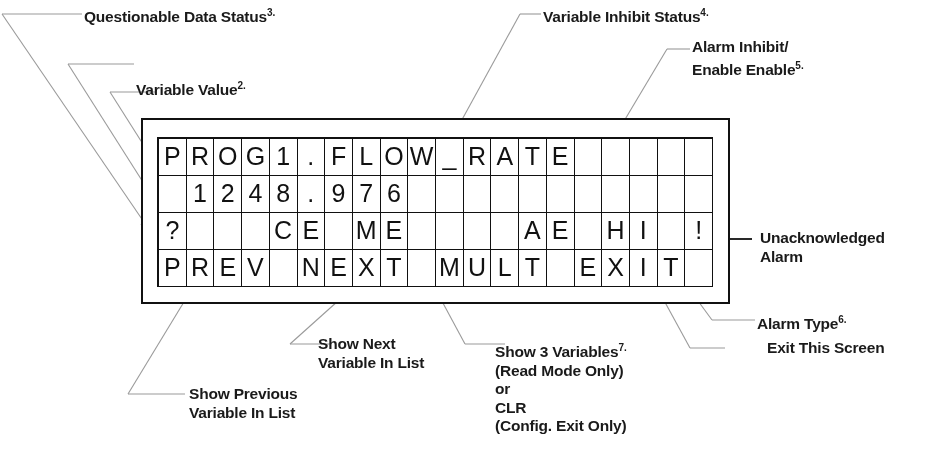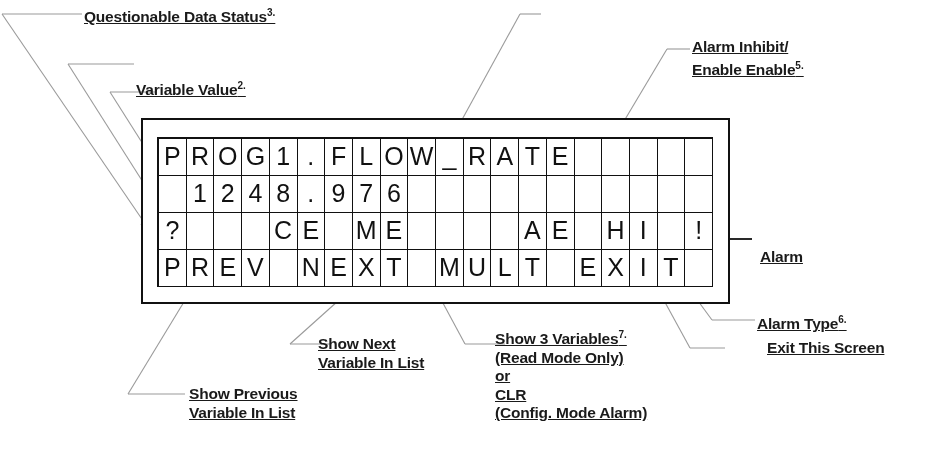--- a/index.html
+++ b/index.html
@@ -18,21 +18,20 @@
 
   
   .label{
     position:absolute;
     font-weight:bold;
     font-size:15.5px;
     line-height:18.5px;
     letter-spacing:-0.2px;
     white-space:pre;
     color:#1a1a1a;
-    text-decoration:underline;
   }
   .label sup{font-size:10px;font-weight:bold;vertical-align:super;letter-spacing:0;}
   .label.ctr{text-align:left;}
 
   
   #lcd-outer{
     position:absolute;
     left:141px;top:118px;
     width:589px;height:186px;
     border:2px solid #111;
@@ -376,28 +375,29 @@
       <div class="cell">
         <span></span>
       </div>
     </div>
 
   <div class="label" style="left:84px;top:4px;"><span>Questionable Data Status</span><sup>3.</sup></div>
 
   <div class="label" style="left:136px;top:54px;margin-top:23px;"><span>Variable Value</span><sup>2.</sup></div>
 
 
+  <div class="label" style="left:543px;top:4px;"><span>Variable Inhibit Status</span><sup>4.</sup></div>
 
   <div class="label" style="left:692px;top:38px;"><span>Alarm Inhibit/</span><br><span>Enable Enable</span><sup>5.</sup></div>
 
-  <div class="label" style="left:760px;top:229px;"><br><span>Alarm</span></div>
+  <div class="label" style="left:760px;top:229px;"><span>Unacknowledged</span><br><span>Alarm</span></div>
 
   <div class="label" style="left:757px;top:311px;text-align:center;"><span>Alarm Type</span><sup>6.</sup></div>
 
   <div class="label" style="left:727px;top:339px;margin-left:40px;"><span>Exit This Screen</span></div>
 
-  <div class="label ctr" style="left:495px;top:326px;width:210px;"><span>Show 3 Variables</span><sup>7.</sup><br><span>(Read Mode Only)</span><br><span>or</span><br><span>CLR</span><br><span>(Config. Mode Alarm)</span></div>
+  <div class="label ctr" style="left:495px;top:339px;width:210px;"><span>Show 3 Variables</span><sup>7.</sup><br><span>(Read Mode Only)</span><br><span>or</span><br><span>CLR</span><br><span>(Config. Exit Only)</span></div>
 
   <div class="label ctr" style="left:318px;top:335px;width:160px;"><span>Show Next</span><br><span>Variable In List</span></div>
 
   <div class="label" style="left:189px;top:385px;"><span>Show Previous</span><br><span>Variable In List</span></div>
 
 </div>
 
 </body></html>

